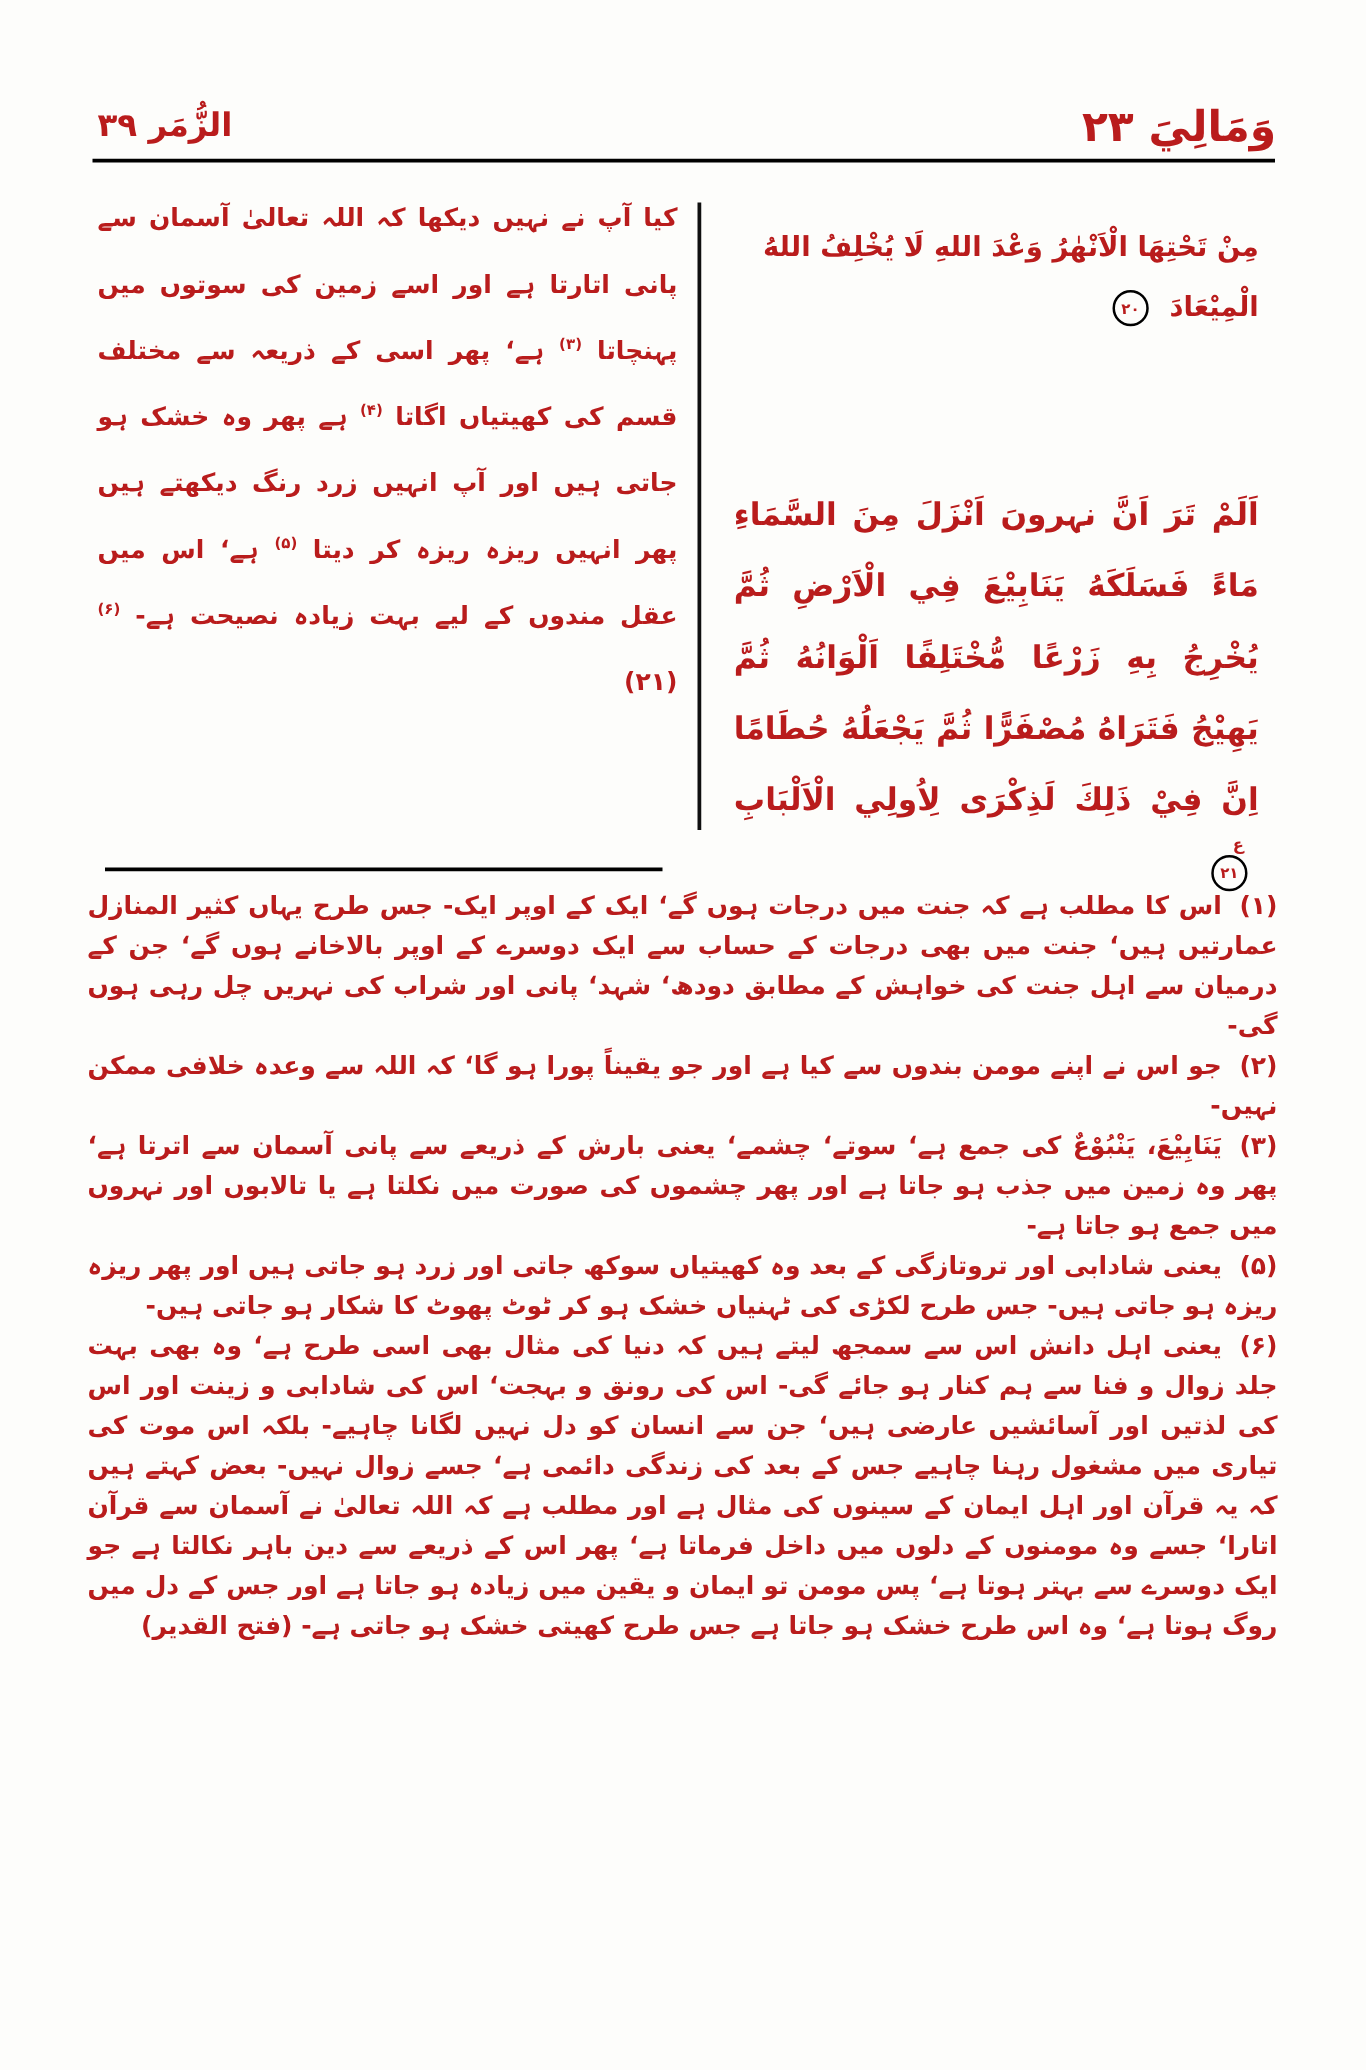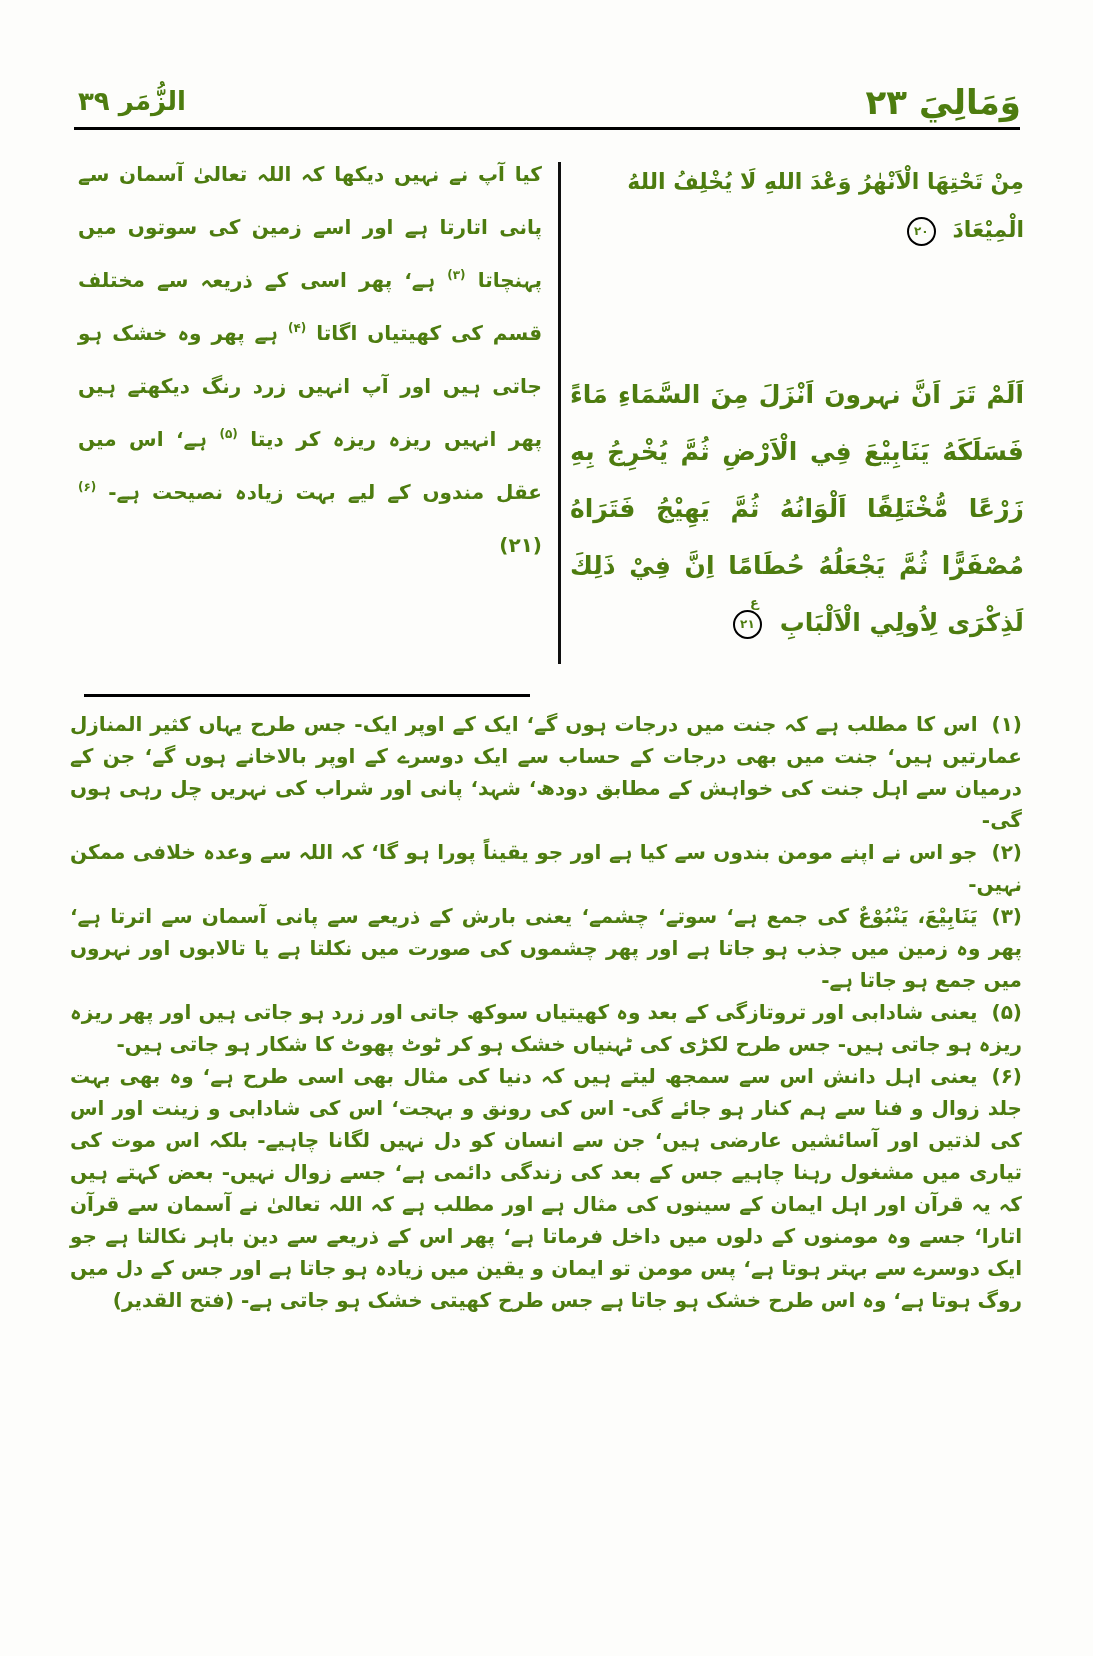--- a/index.html
+++ b/index.html
@@ -1,37 +1,37 @@
 <!DOCTYPE html>
 <html lang="ur" dir="rtl"><head>
 <meta charset="utf-8">
 <style>
   html,body{margin:0;padding:0;background:#ffffff;}
   .page{
     position:relative; width:1093px; height:1656px;
-    background:#fdfdfb; color:#4d7c0f;
+    background:#fdfdfb; color:#b91c1c;
     font-family:"DejaVu Sans", sans-serif;
     overflow:hidden;
   }
   
   .hdr{position:absolute; font-weight:bold; white-space:nowrap;}
   .hdr-surah{top:86px; left:78px; font-size:26px;}
   .hdr-page{top:84px; left:0; right:0; text-align:center; font-size:27px;}
   .hdr-juz{top:82px; right:72px; font-size:34px;}
   .rule{position:absolute; background:#000;}
   .header-rule{top:127px; left:74px; width:946px; height:3px;}
   
   .col-divider{position:absolute; left:558px; top:162px; width:3px; height:502px; background:#101010;}
   .urdu-col{position:absolute; left:78px; top:148px; width:464px; direction:rtl;}
   .urdu-col p{
     margin:0 0 6px 0; font-size:20px; font-weight:bold;
     line-height:53px; text-align:justify;
   }
   .arabic-col{position:absolute; left:570px; top:158px; width:454px; direction:rtl;}
-  .arabic-col p{margin:0; font-weight:bold;}
+  .arabic-col p{margin:17px; font-weight:bold;}
   .v20{font-size:22px; line-height:48px; text-align:right; white-space:normal;}
   .v21{margin-top:112px !important; font-size:25px; line-height:57px; text-align:justify;}
   .vnum{
     display:inline-flex; align-items:center; justify-content:center;
     width:25px; height:25px; border:2px solid #000; border-radius:50%;
     font-size:12px; font-weight:bold; vertical-align:middle; margin:0 9px;
     line-height:1;
   }
   .vwrap{position:relative; display:inline-block;}
   .ruku{position:absolute; top:-20px; right:12px; font-size:13px; font-weight:bold;}

